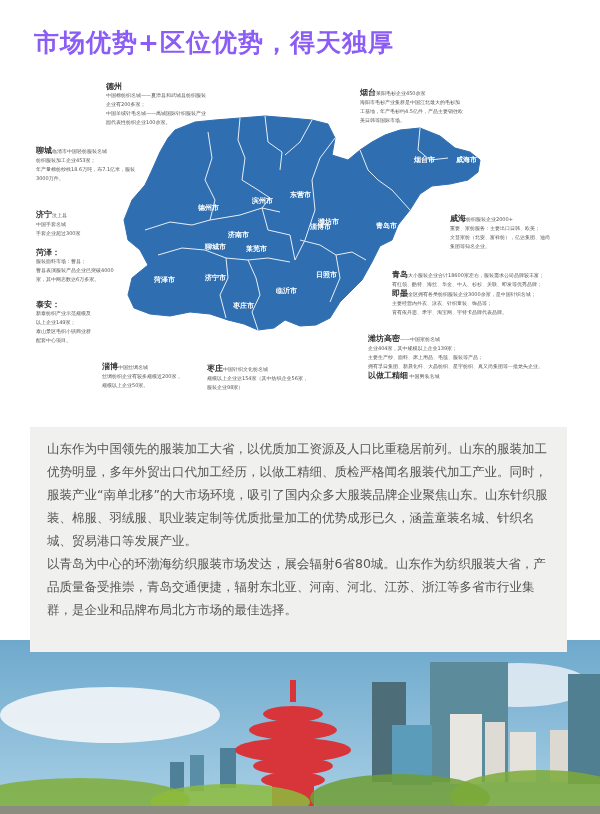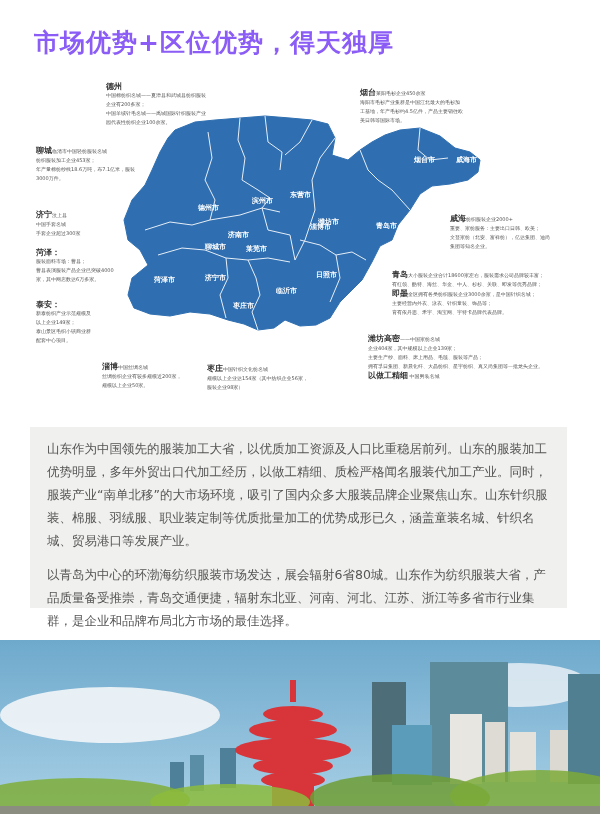--- a/index.html
+++ b/index.html
@@ -17,26 +17,26 @@
     .map-area { position: absolute; left: 0; top: 80px; width: 600px; height: 330px; }
     .map-svg { position: absolute; left: 0; top: 0; }
     .city-label {
       position: absolute; font-size: 7px; color: #fff; font-weight: bold;
       font-family: "DejaVu Serif", serif; white-space: nowrap;
     }
     .note { position: absolute; font-size: 5px; line-height: 9px; color: #555; }
     .note .nm { font-size: 8px; font-weight: bold; color: #333; }
     .note .sub { font-size: 5px; color: #555; }
     .text-box {
-      position: absolute; left: 30px; top: 427px; width: 537px; height: 181px;
+      position: absolute; left: 30px; top: 427px; width: 537px; height: 225px;
       background: #f0f0ee; box-sizing: border-box; padding: 10px 16px 0 17px;
       z-index: 3;
     }
     .para { font-size: 12.5px; line-height: 23px; color: #555; margin: 0; }
-    .para + .para { margin-top: 11px; }
+    .para + .para { }
     .illustration { position: absolute; left: 0; top: 640px; width: 600px; height: 174px; z-index: 1; }
   </style>
 </head>
 <body>
 
 <h1 class="title">市场优势+区位优势，得天独厚</h1>
 
 <div class="map-area">
   <svg class="map-svg" width="600" height="330" viewBox="0 0 600 330">
 

